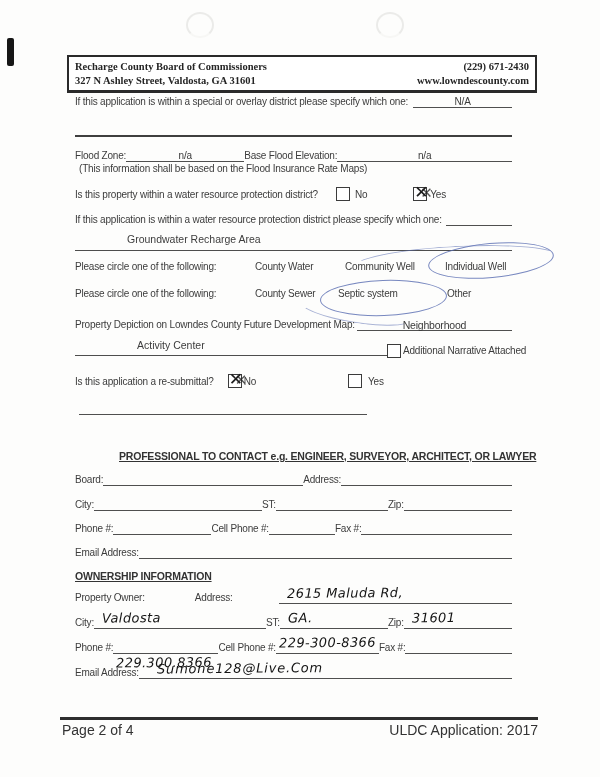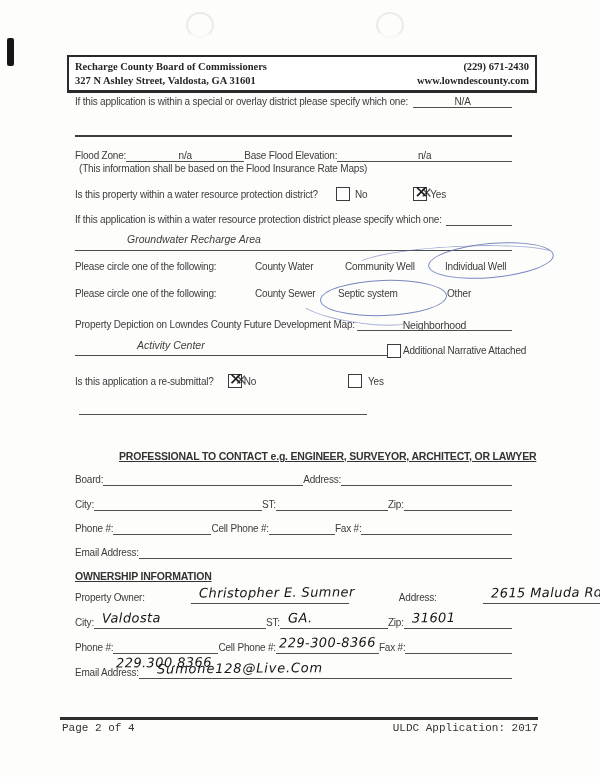--- a/index.html
+++ b/index.html
@@ -35,26 +35,26 @@
   .xmark.second{left:6px;opacity:.75;font-size:15px;top:-3px;}
   .heading{font-weight:bold;text-decoration:underline;font-size:10.5px;color:#333;}
   .opt{position:absolute;top:0;line-height:13px;}
   
   .pen{position:absolute;border:1.6px solid rgba(86,106,176,0.8);border-radius:50%;background:transparent;}
   #circle-individual{left:428px;top:243px;width:124px;height:33px;transform:rotate(-5deg);}
   #arc-individual{left:352px;top:246px;width:206px;height:30px;border-color:transparent;border-top-color:rgba(86,106,176,0.55);transform:rotate(-3deg);}
   #circle-septic{left:320px;top:280px;width:125px;height:34px;transform:rotate(-2deg);}
   #arc-septic{left:299px;top:297px;width:112px;height:24px;border-color:transparent;border-bottom-color:rgba(86,106,176,0.5);transform:rotate(9deg);}
   
-  .ruleline{position:absolute;border-bottom:1.5px solid #4d4d4d;font-style:italic;}
+  .ruleline{position:absolute;border-bottom:1.5px solid #4d4d4d;}
   
   #divider-1{position:absolute;left:75px;top:135px;width:437px;border-top:2px solid #3f3f3f;}
   
   #footer-rule{position:absolute;left:60px;top:717px;width:478px;border-top:3px solid #2e2e2e;}
-  .footer-text{position:absolute;top:722px;font-family:Liberation Mono, monospace;font-size:11px;color:#333;}
+  .footer-text{position:absolute;top:722px;font-family:Liberation Sans, sans-serif;font-size:14px;color:#333;}
 </style>
 </head>
 <body>
 
 <div id="page">
 
   <div class="hole" style="left:186px;top:12px;"></div>
   <div class="hole" style="left:376px;top:12px;"></div>
   <div id="edge-mark"></div>
 
@@ -184,23 +184,20 @@
 
   <div class="row flexrow" style="top:546px;">
     <span class="lbl">Email Address:</span>
     <span class="blank flex"></span>
   </div>
 
   <div class="row heading" style="top:570px;">OWNERSHIP INFORMATION</div>
 
   <div class="row flexrow" style="top:591px;gap:46px;">
     <span class="lbl">Property Owner:</span>
-    <span class="blank" style="width:158px;">
-      <span class="hw">Christopher E. Sumner</span>
-    </span>
     <span class="lbl" style="margin-left:4px;">Address:</span>
     <span class="blank flex">
       <span class="hw">2615 Maluda Rd,</span>
     </span>
   </div>
 
   <div class="row flexrow" style="top:616px;">
     <span class="lbl">City:</span>
     <span class="blank" style="width:172px;">
       <span class="hw">Valdosta</span>

